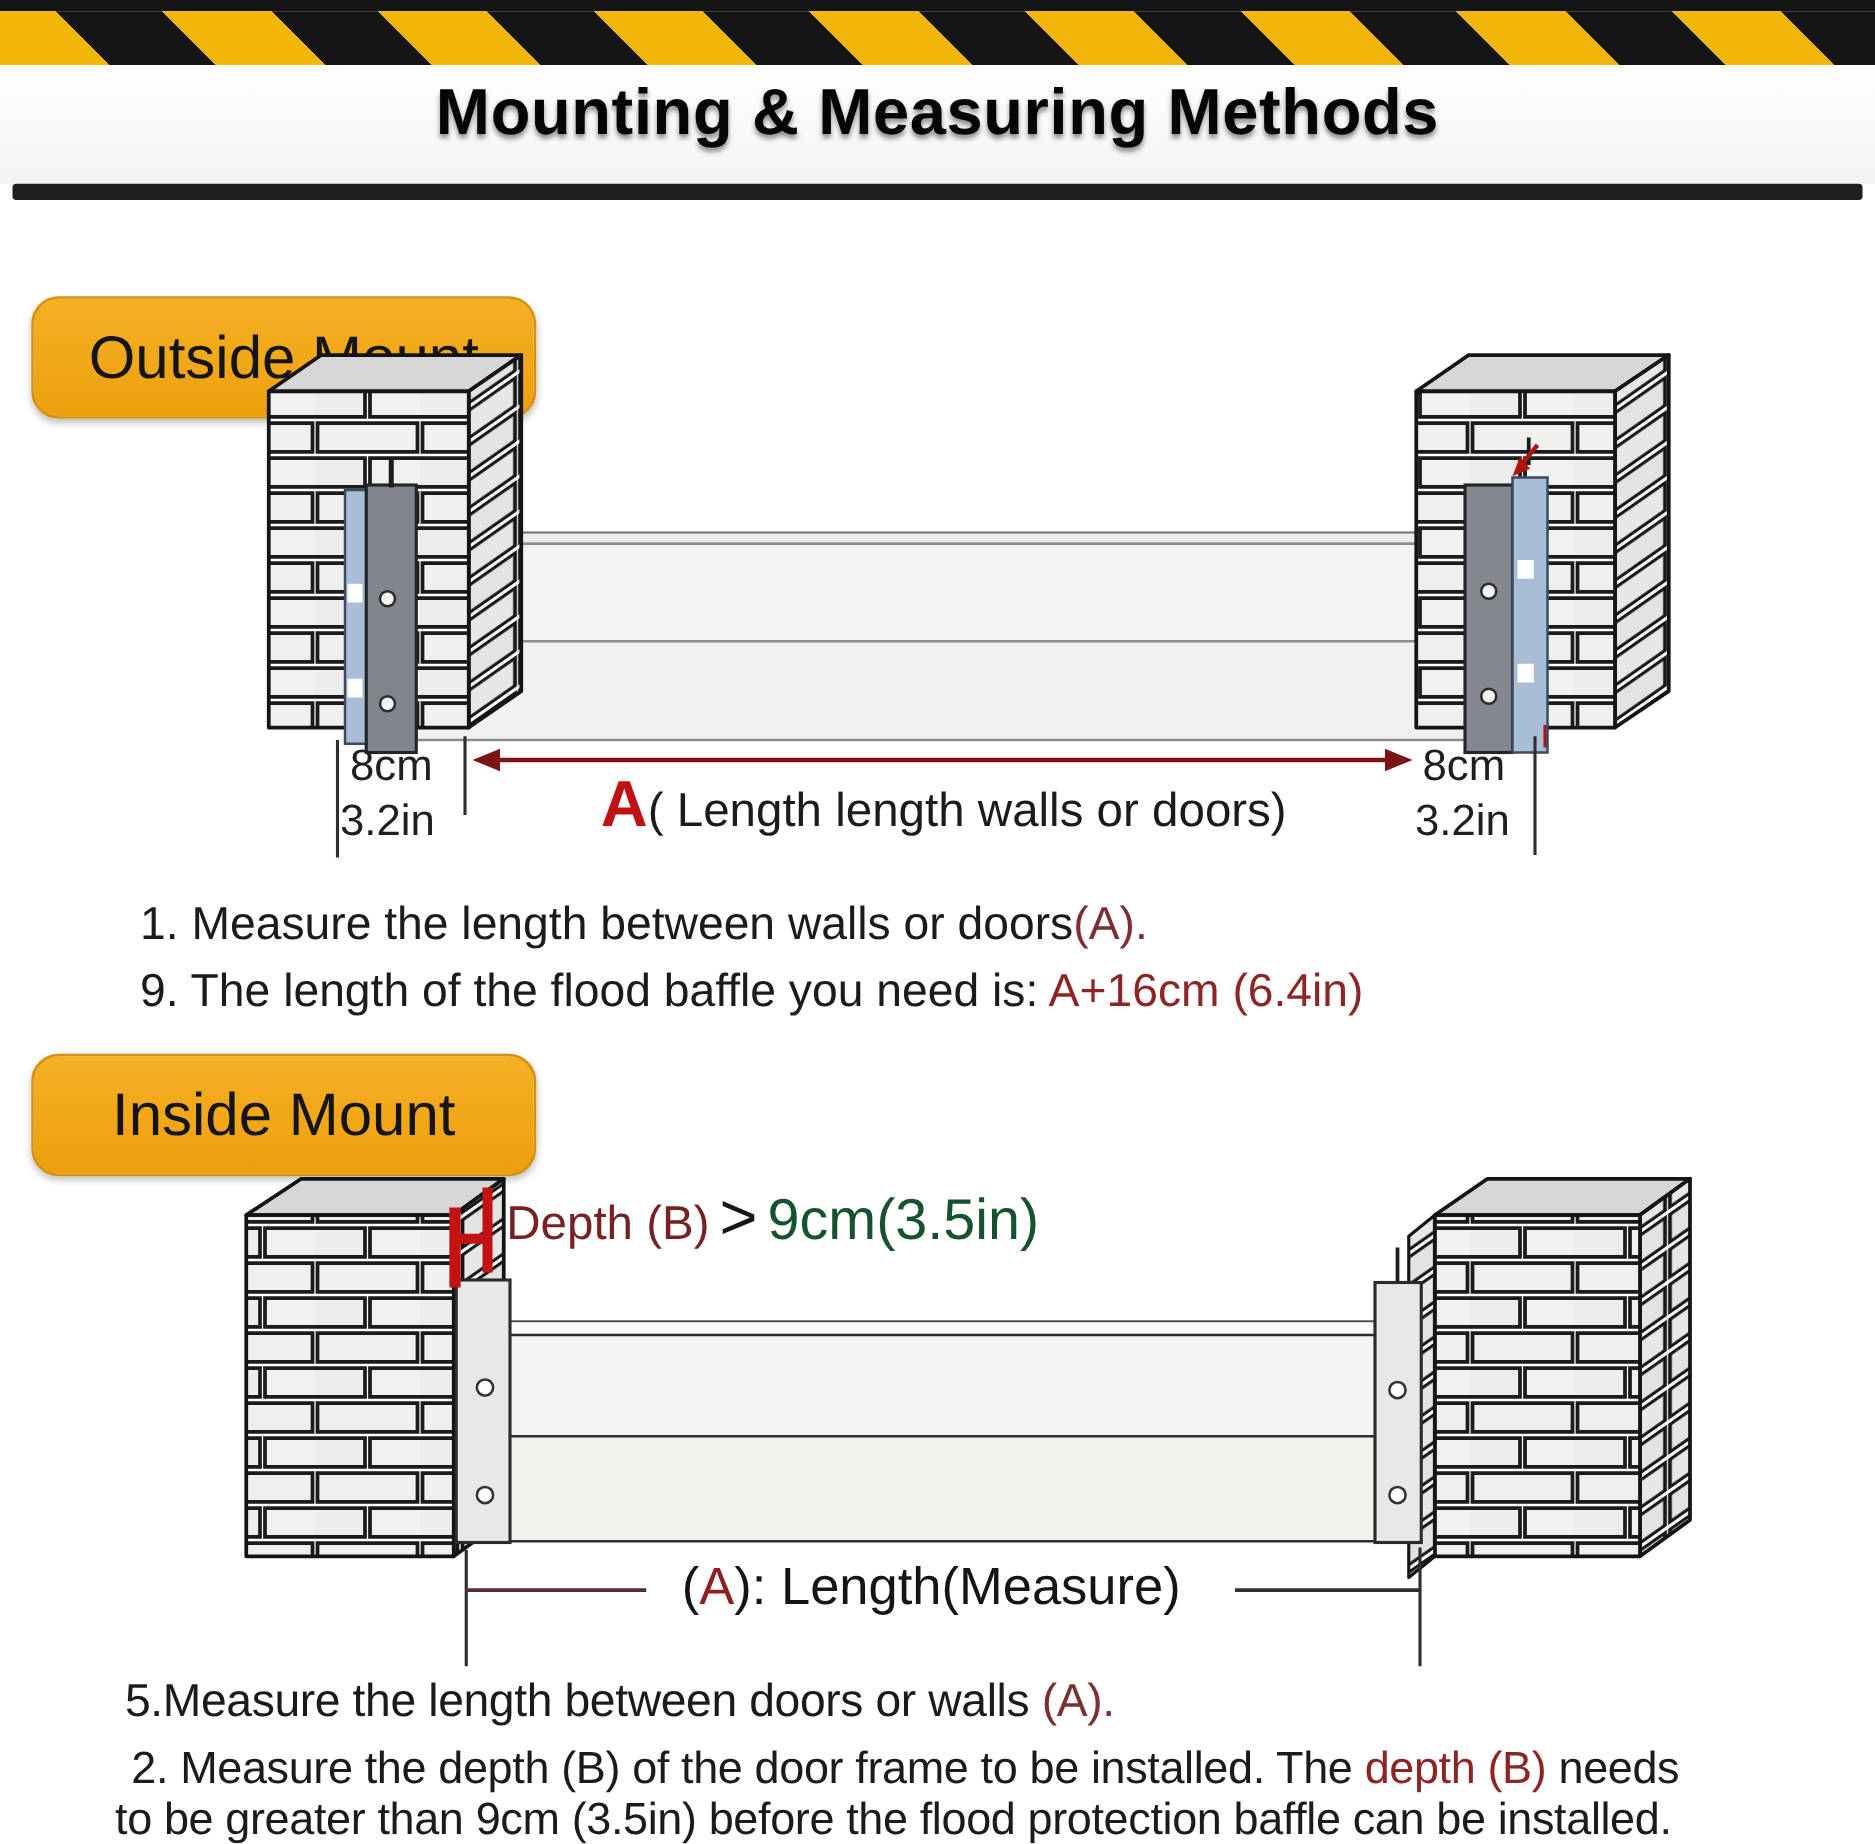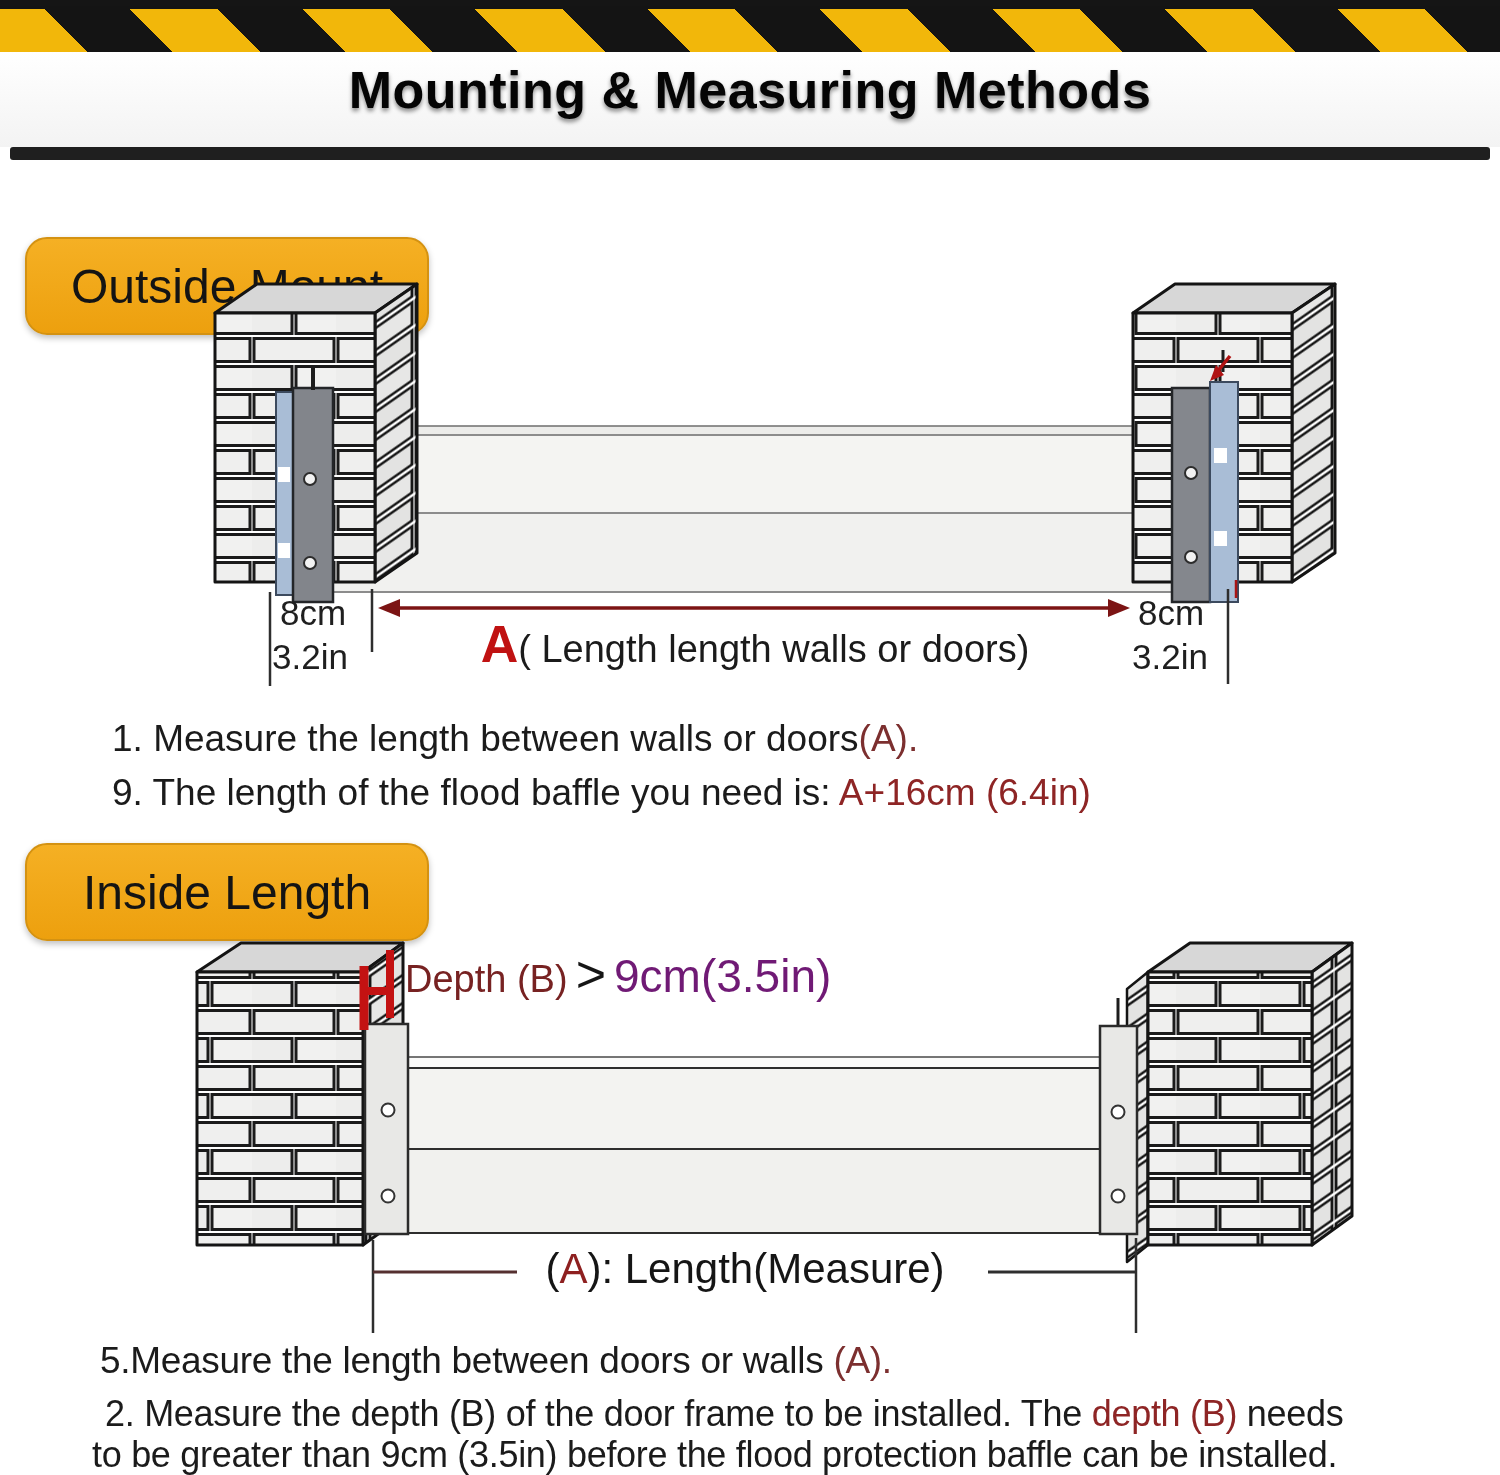--- a/index.html
+++ b/index.html
@@ -25,21 +25,21 @@
   .mtext{font-size:35px;line-height:1;color:#1f1f1f;}
   .span-label{display:flex;align-items:baseline;justify-content:center;line-height:1;}
   .span-a{color:#c01212;font-weight:bold;font-size:52px;}
   .span-rest{color:#1b1b1b;font-size:38px;}
   .step{font-size:37px;line-height:1;white-space:nowrap;}
   .hl-dark{color:#7c2f2f;}
   .hl-red{color:#8e2525;}
   .depth-note{display:flex;align-items:baseline;line-height:1;white-space:nowrap;}
   .depth-lbl{font-size:38px;color:#772222;}
   .depth-gt{font-size:52px;color:#151515;margin:0 8px;}
-  .depth-val{font-size:46px;color:#701a75;}
+  .depth-val{font-size:46px;color:#14532d;}
   .len-note{font-size:42px;line-height:1;text-align:center;color:#151515;white-space:nowrap;}
   .len-a{color:#8e2020;}
   .bstep{font-size:36px;line-height:1;letter-spacing:-0.3px;white-space:nowrap;}
   svg{display:block;}
 </style>
 </head>
 <body>
 
 <div class="canvas">
 
@@ -136,21 +136,21 @@
   </div>
 
   <div class="abs step" style="left:112px;top:720px;">
     <span>1. Measure the length between walls or doors</span><span class="hl-dark">(A).</span>
   </div>
   <div class="abs step" style="left:112px;top:774px;">
     <span>9. The length of the flood baffle you need is: </span><span class="hl-red">A+16cm (6.4in)</span>
   </div>
 
   <div class="abs badge" style="left:25px;top:843px;">
-    <span>Inside Length</span>
+    <span>Inside Mount</span>
   </div>
 
   <svg class="abs" style="left:0;top:935px;" width="1500" height="400" viewBox="0 935 1500 400">
 
     <g>
       <rect x="407" y="1057" width="695" height="11" fill="#fbfbfa" stroke="#4a4a4a" stroke-width="1.5"></rect>
       <rect x="407" y="1068" width="695" height="81" fill="#f3f3f1" stroke="#2e2e2e" stroke-width="2"></rect>
       <rect x="407" y="1149" width="695" height="84" fill="#f1f1ee" stroke="#2e2e2e" stroke-width="2"></rect>
     </g>
 

